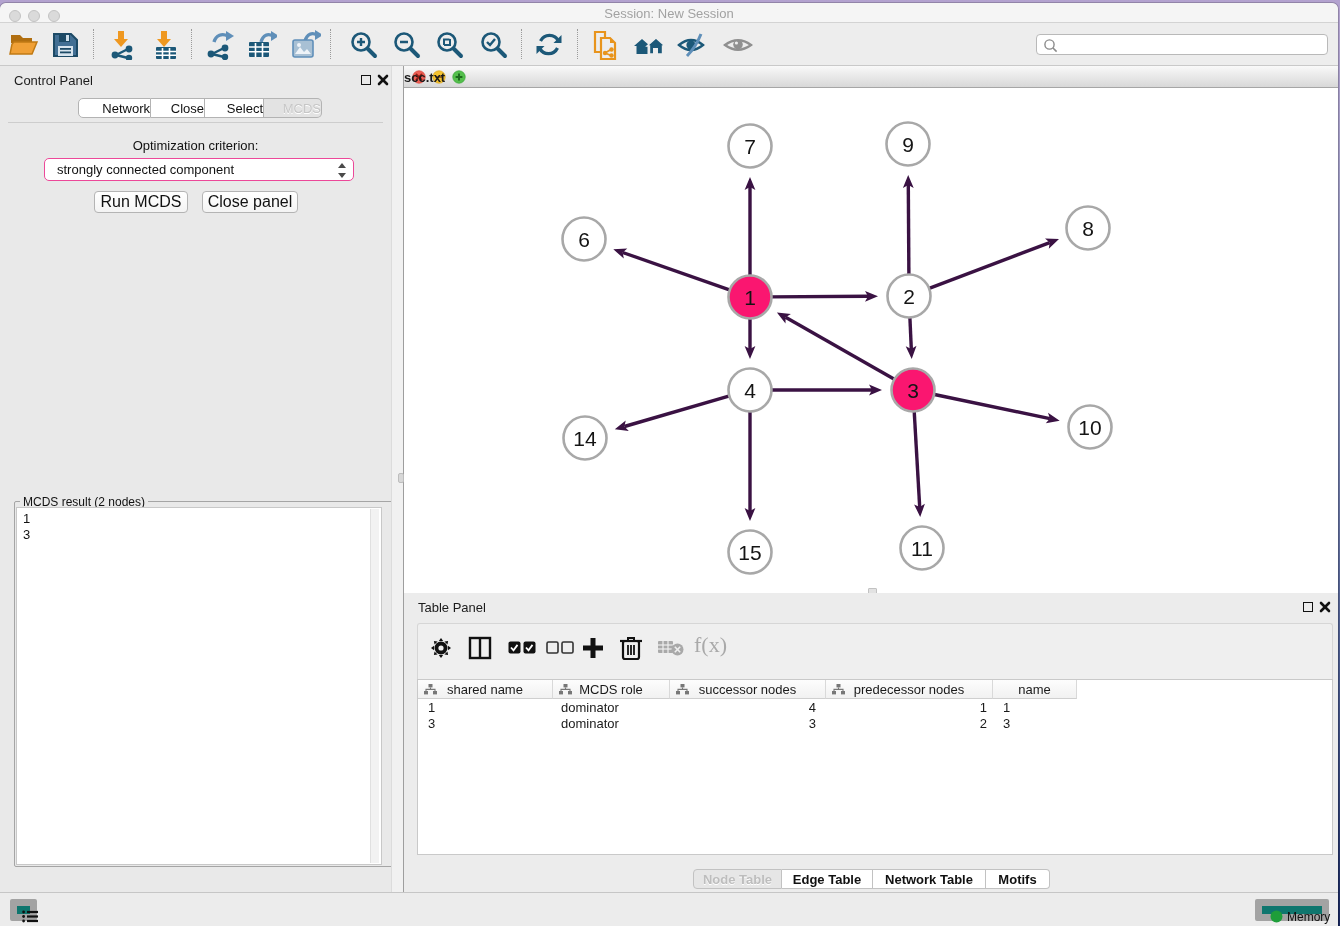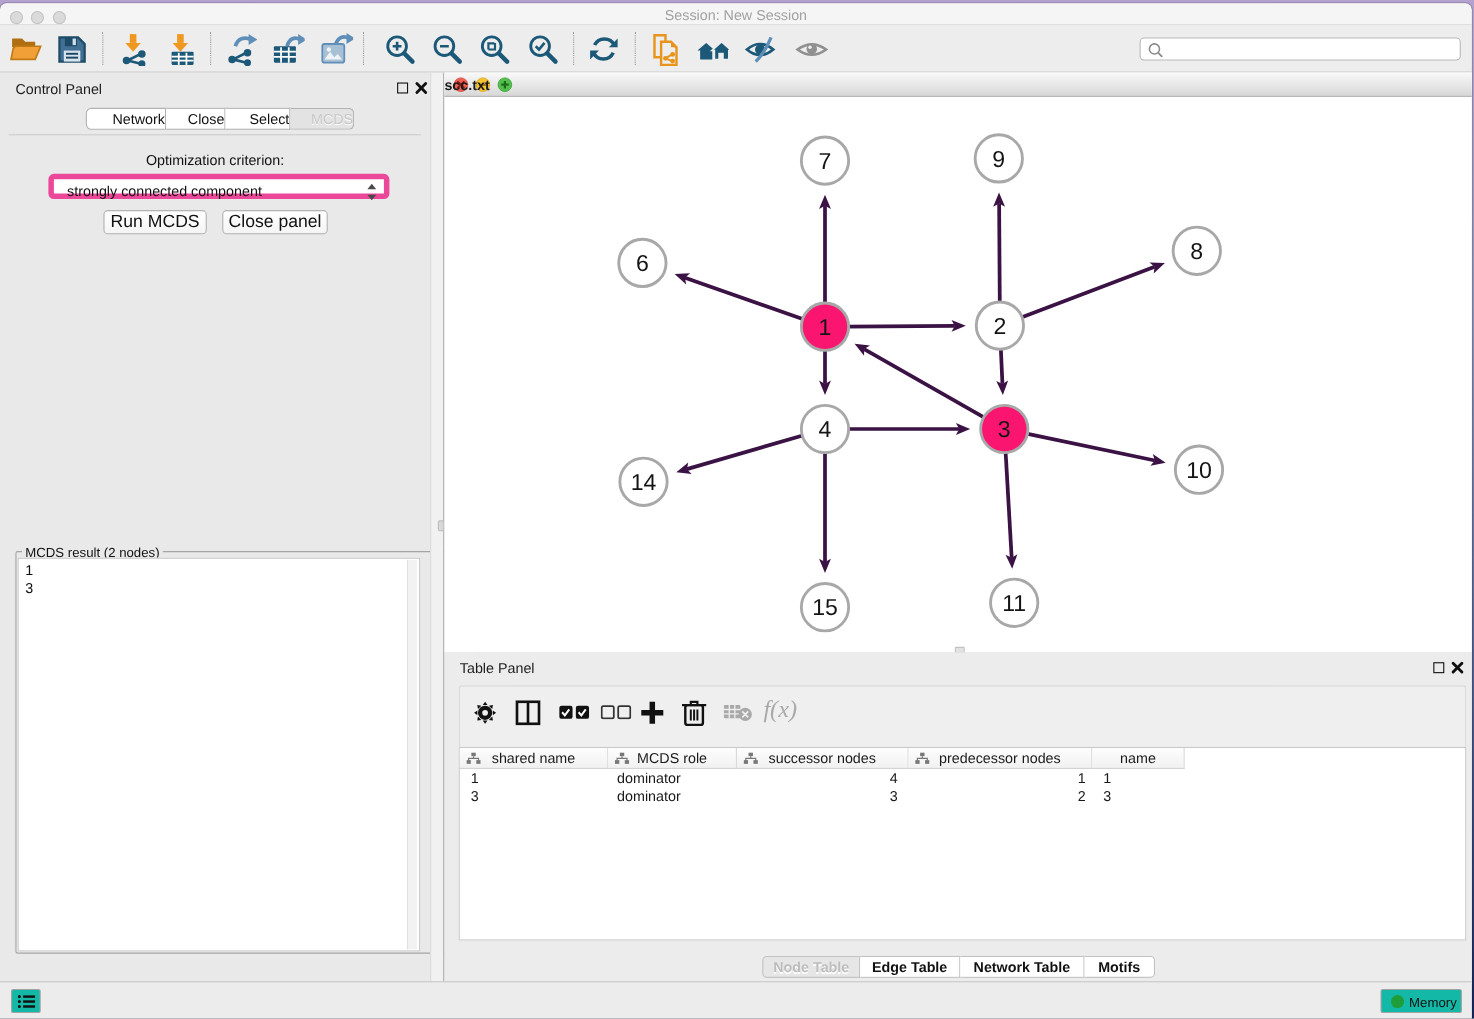--- a/index.html
+++ b/index.html
@@ -35,21 +35,21 @@
 
 #tpanel{position:absolute;left:404px;top:590px;width:936px;height:302px;background:#ececec}
 #ttool{position:absolute;left:13px;top:30px;width:916px;height:56px;background:#efefef;border:1px solid #d6d6d6;border-bottom:none;border-radius:3px 3px 0 0}
 #ttable{position:absolute;left:13px;top:86px;width:916px;height:176px;background:#fff;border:1px solid #c9c9c9}
 .thead{position:absolute;top:0;height:19px;background:linear-gradient(#fdfdfd,#f1f1f1);border-right:1px solid #d9d9d9;border-bottom:1px solid #cfcfcf;font-size:13px;color:#1a1a1a}
 .thl{position:absolute;top:2px;width:100%;text-align:center}
 .trow{position:absolute;font-size:13px;color:#1a1a1a;line-height:15px}
 .btab{position:absolute;top:276px;height:20px;background:#fff;border:1px solid #c2c2c2;font-size:13px;font-weight:600;color:#111;text-align:center;line-height:19px}
 
 #statusbar{position:absolute;left:0;top:889px;width:1338px;height:34px;background:#ececec;border-top:1px solid #c6c6c6}
-.sbtn{position:absolute;top:6px;height:22px;background:#14b8a6;border:1px solid #a3a3a3;border-radius:2px}
+.sbtn{position:absolute;top:6px;height:22px;background:#0f766e;border:7px solid #a3a3a3;border-radius:2px}
 </style></head>
 <body>
 <div id="win">
 <div id="titlebar">
 <div class="tl" style="left:9px"></div>
       <div class="tl" style="left:28px"></div>
       <div class="tl" style="left:48px"></div>
 <div id="apptitle">Session: New Session</div>
 </div>
 <div id="toolbar">
@@ -196,21 +196,21 @@
           <line x1="2" y1="2" x2="10" y2="10"></line>
           <line x1="10" y1="2" x2="2" y2="10"></line>
         </g>
       </svg>
 <div class="tab" style="left:78px;width:73px;border-radius:5px 0 0 5px">Network</div>
 <div class="tab" style="left:151px;width:54px;border-left:none">Close</div>
 <div class="tab" style="left:205px;width:59px;border-left:none">Select</div>
 <div class="tab" id="mcdstab" style="left:264px;width:58px;border-left:none">MCDS</div>
 <div style="position:absolute;left:8px;top:56px;width:375px;border-top:1px solid #cdcdcd"></div>
 <div style="position:absolute;left:0;top:72px;width:391px;text-align:center;font-size:13px;color:#111">Optimization criterion:</div>
-<div style="position:absolute;left:44px;top:92px;width:310px;height:23px;background:#fff;border:5px solid #ec4899;border-radius:5px">
+<div style="position:absolute;left:44px;top:92px;width:310px;height:23px;background:#fff;border:1px solid #ec4899;border-radius:5px">
 <div style="position:absolute;left:12px;top:3px;font-size:13px;color:#111">strongly connected component</div>
 <svg style="position:absolute;right:6px;top:4px" width="10" height="15" viewBox="0 0 10 15">
           <path d="M5 0 l4 5 h-8 z" fill="#4a4a4a"></path>
           <path d="M5 15 l4-5 h-8 z" fill="#4a4a4a"></path>
         </svg>
 </div>
 <div class="btn" style="left:94px;top:125px;width:94px">Run MCDS</div>
 <div class="btn" style="left:202px;top:125px;width:96px">Close panel</div>
 <div id="groupbox">
 <div id="gblabel">MCDS result (2 nodes)</div>
@@ -361,21 +361,21 @@
             <line x1="5" y1="1" x2="5" y2="13"></line>
             <line x1="10" y1="1" x2="10" y2="13"></line>
             <line x1="0" y1="9" x2="15" y2="9"></line>
           </g>
           <circle cx="19.5" cy="9.5" r="6" fill="#a9a9a9"></circle>
           <g stroke="#efefef" stroke-width="1.6">
             <line x1="16.8" y1="6.8" x2="22.2" y2="12.2"></line>
             <line x1="22.2" y1="6.8" x2="16.8" y2="12.2"></line>
           </g>
         </svg>
-<div style="position:absolute;left:276px;top:8px;font-family:'Liberation Serif',serif;font-style:italic;font-size:22px;color:#a9a9a9">f(x)</div>
+<div style="position:absolute;left:276px;top:8px;font-family:'Liberation Serif',serif;font-size:22px;color:#a9a9a9">f(x)</div>
 </div>
 <div id="ttable">
 <div class="thead" style="left:0;width:135px">
           <div class="thl">shared name</div>
         </div>
 <div class="thead" style="left:135px;width:117px">
           <div class="thl">MCDS role</div>
         </div>
 <div class="thead" style="left:252px;width:156px">
           <div class="thl">successor nodes</div>

